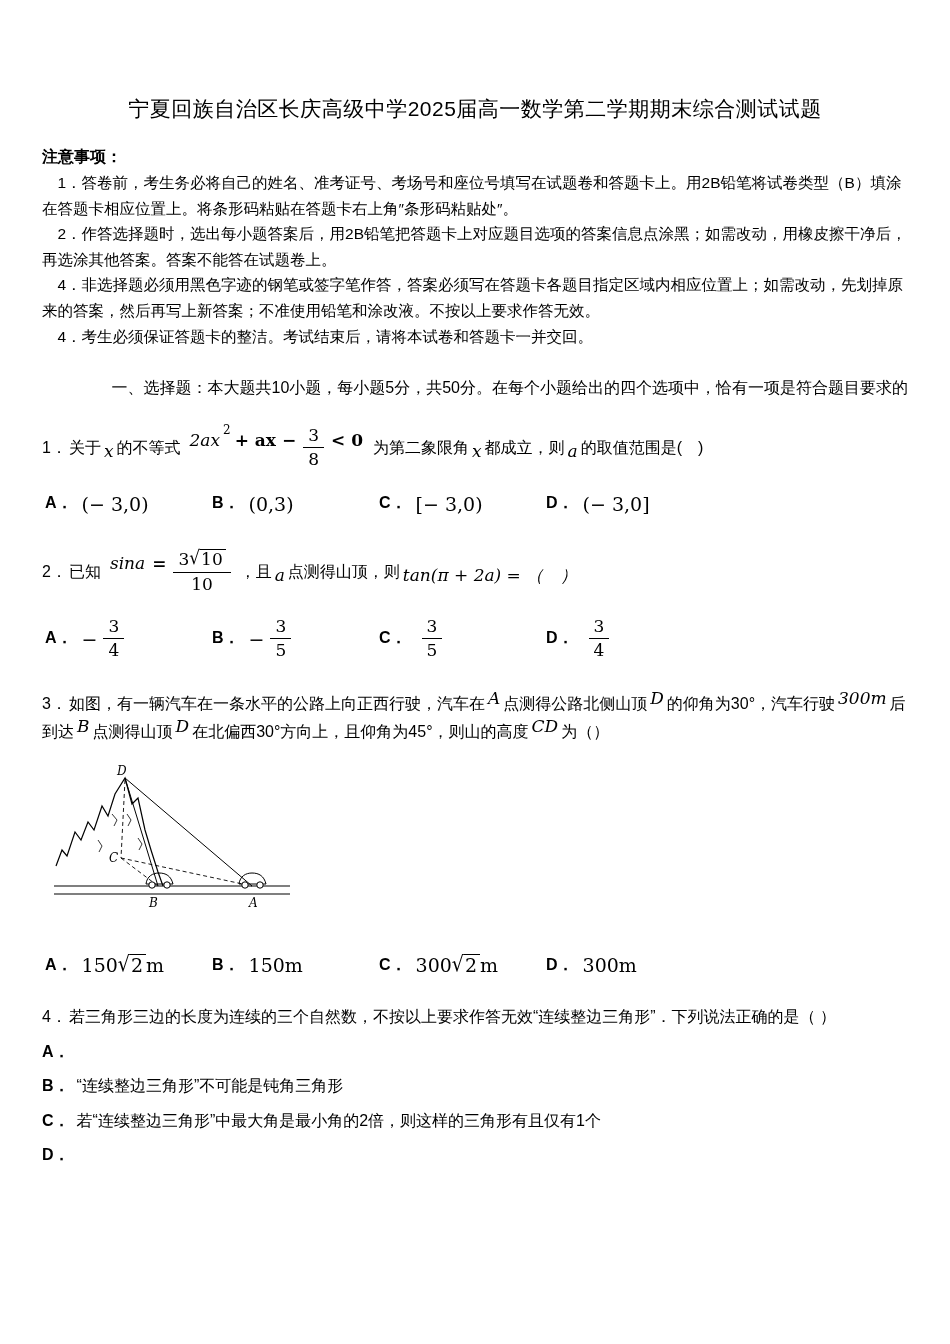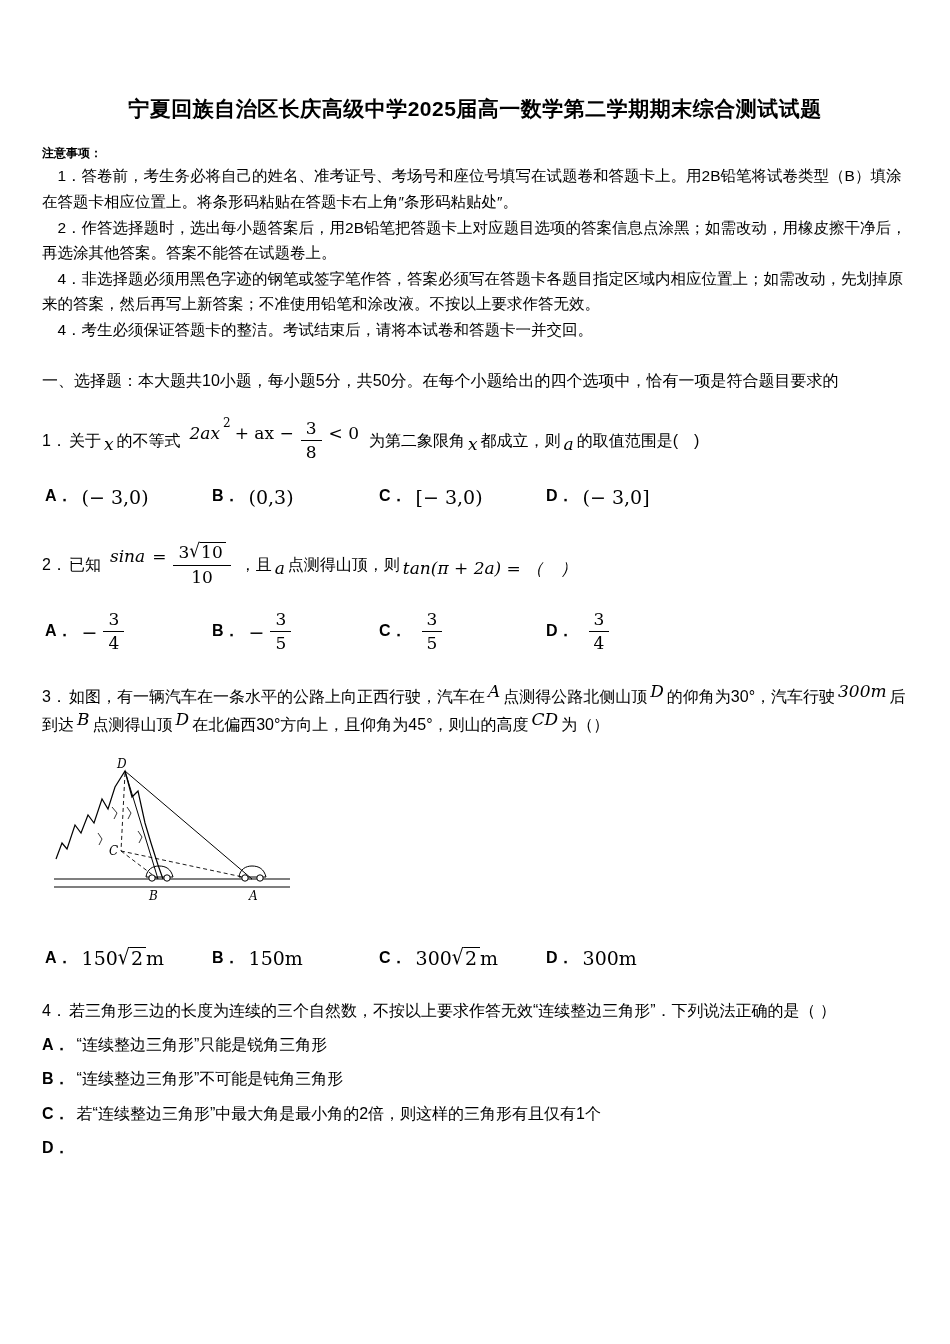--- a/index.html
+++ b/index.html
@@ -5,28 +5,28 @@
   * { margin:0; padding:0; box-sizing:border-box; }
   html, body { background:#ffffff; }
   body {
     width:950px; height:1344px; overflow:hidden;
     color:#000;
     font-family:"Liberation Sans","DejaVu Sans",sans-serif;
   }
   .page { padding:95px 42px 0 42px; }
 
   .title {
-    font-size:21px; font-weight:700; text-align:center;
+    font-size:21px; font-weight:400; text-align:center;
     margin-bottom:20px; letter-spacing:0.5px;
   }
 
-  .notes-header { font-size:12px; font-weight:700; line-height:1.7; }
+  .notes-header { font-size:16px; font-weight:700; line-height:1.7; }
   .note { font-size:15.5px; line-height:1.65; text-indent:1em; }
 
-  .section-header { font-size:16px; margin-top:26px; line-height:1.6; }
+  .section-header { font-size:16px; margin-top:26px; line-height:1.6;text-align:right; }
 
   .question { margin-top:28px; }
   .question.first { margin-top:18px; }
 
   .q-stem { font-size:16px; line-height:1.65; }
   .q-stem.flexline { display:flex; align-items:center; flex-wrap:wrap; min-height:58px; }
 
   .qnum { font-weight:400; margin-right:2px; }
 
   .mvar {
@@ -35,21 +35,21 @@
   }
   .mlow { position:relative; top:3px; }
   .mhigh { position:relative; top:-5px; }
 
   .math {
     display:inline-flex; 
     font-family:"DejaVu Serif","Liberation Serif",serif;
     font-size:17px; margin:0 6px; white-space:nowrap;
   }
   .math sup { font-size:12px; position:relative; top:-5px; }
-  .mop { margin:0 4px; font-style:normal; }
+  .mop { margin:0 4px; font-style:normal;font-weight:bold; }
 
   .frac {
     display:inline-flex; flex-direction:column; text-align:center;
     vertical-align:middle; margin:0 3px; line-height:1.15;
     font-family:"DejaVu Serif","Liberation Serif",serif;
   }
   .frac .fnum { border-bottom:1.3px solid #000; padding:0 5px 2px 5px; display:inline-flex; justify-content:center; align-items:flex-end; }
   .frac .fden { padding:2px 5px 0 5px; }
 
   .sqrt { display:inline-flex; align-items:flex-start; white-space:nowrap; }
@@ -274,21 +274,20 @@
         <span class="opt-label">D．</span>
         <span class="opt-math">300m</span>
       </div>
     </div>
   </div>
 
   <div class="question">
     <p class="q-stem q4-stem"><span class="qnum">4．</span><span>若三角形三边的长度为连续的三个自然数，不按以上要求作答无效“连续整边三角形”．下列说法正确的是（ ）</span></p>
     <div class="opt-line">
       <span class="opt-label">A．</span>
-      <span>“连续整边三角形”只能是锐角三角形</span>
     </div>
     <div class="opt-line">
       <span class="opt-label">B．</span>
       <span>“连续整边三角形”不可能是钝角三角形</span>
     </div>
     <div class="opt-line">
       <span class="opt-label">C．</span>
       <span>若“连续整边三角形”中最大角是最小角的2倍，则这样的三角形有且仅有1个</span>
     </div>
     <div class="opt-line">

